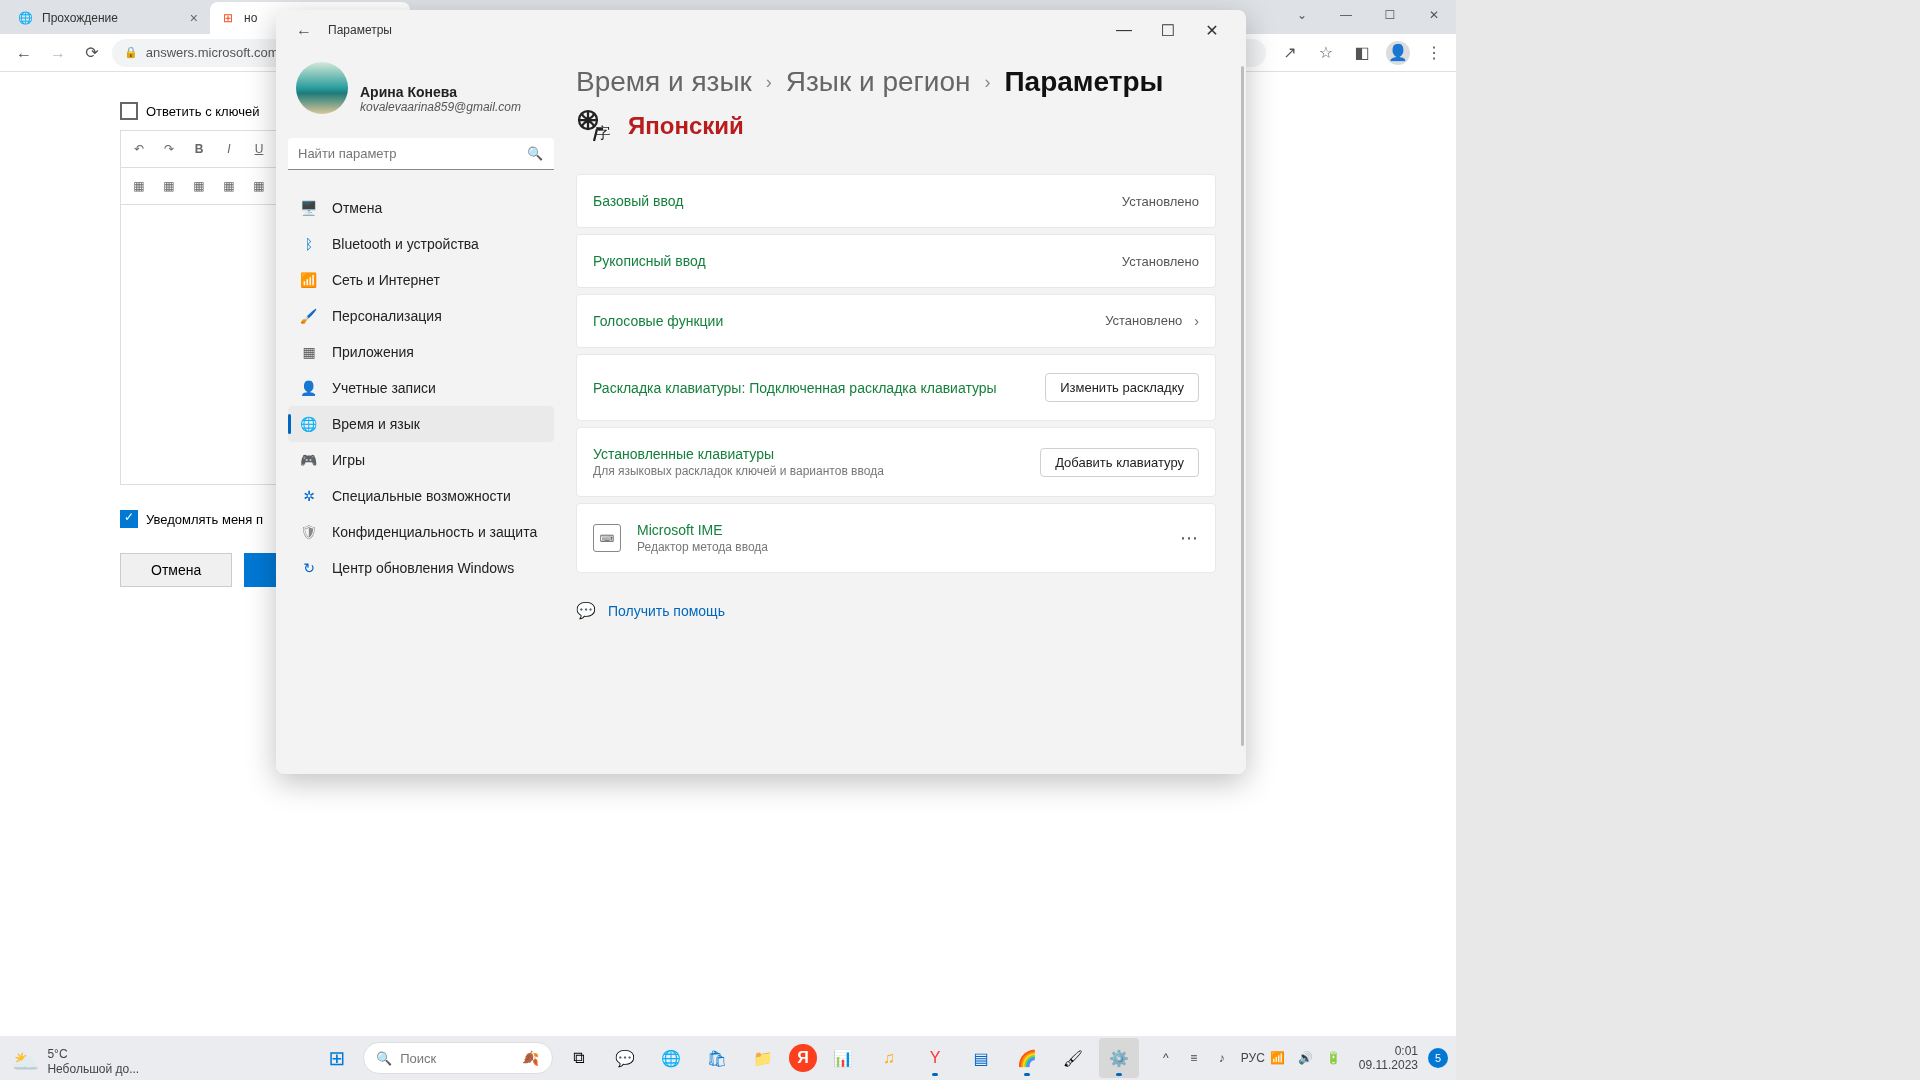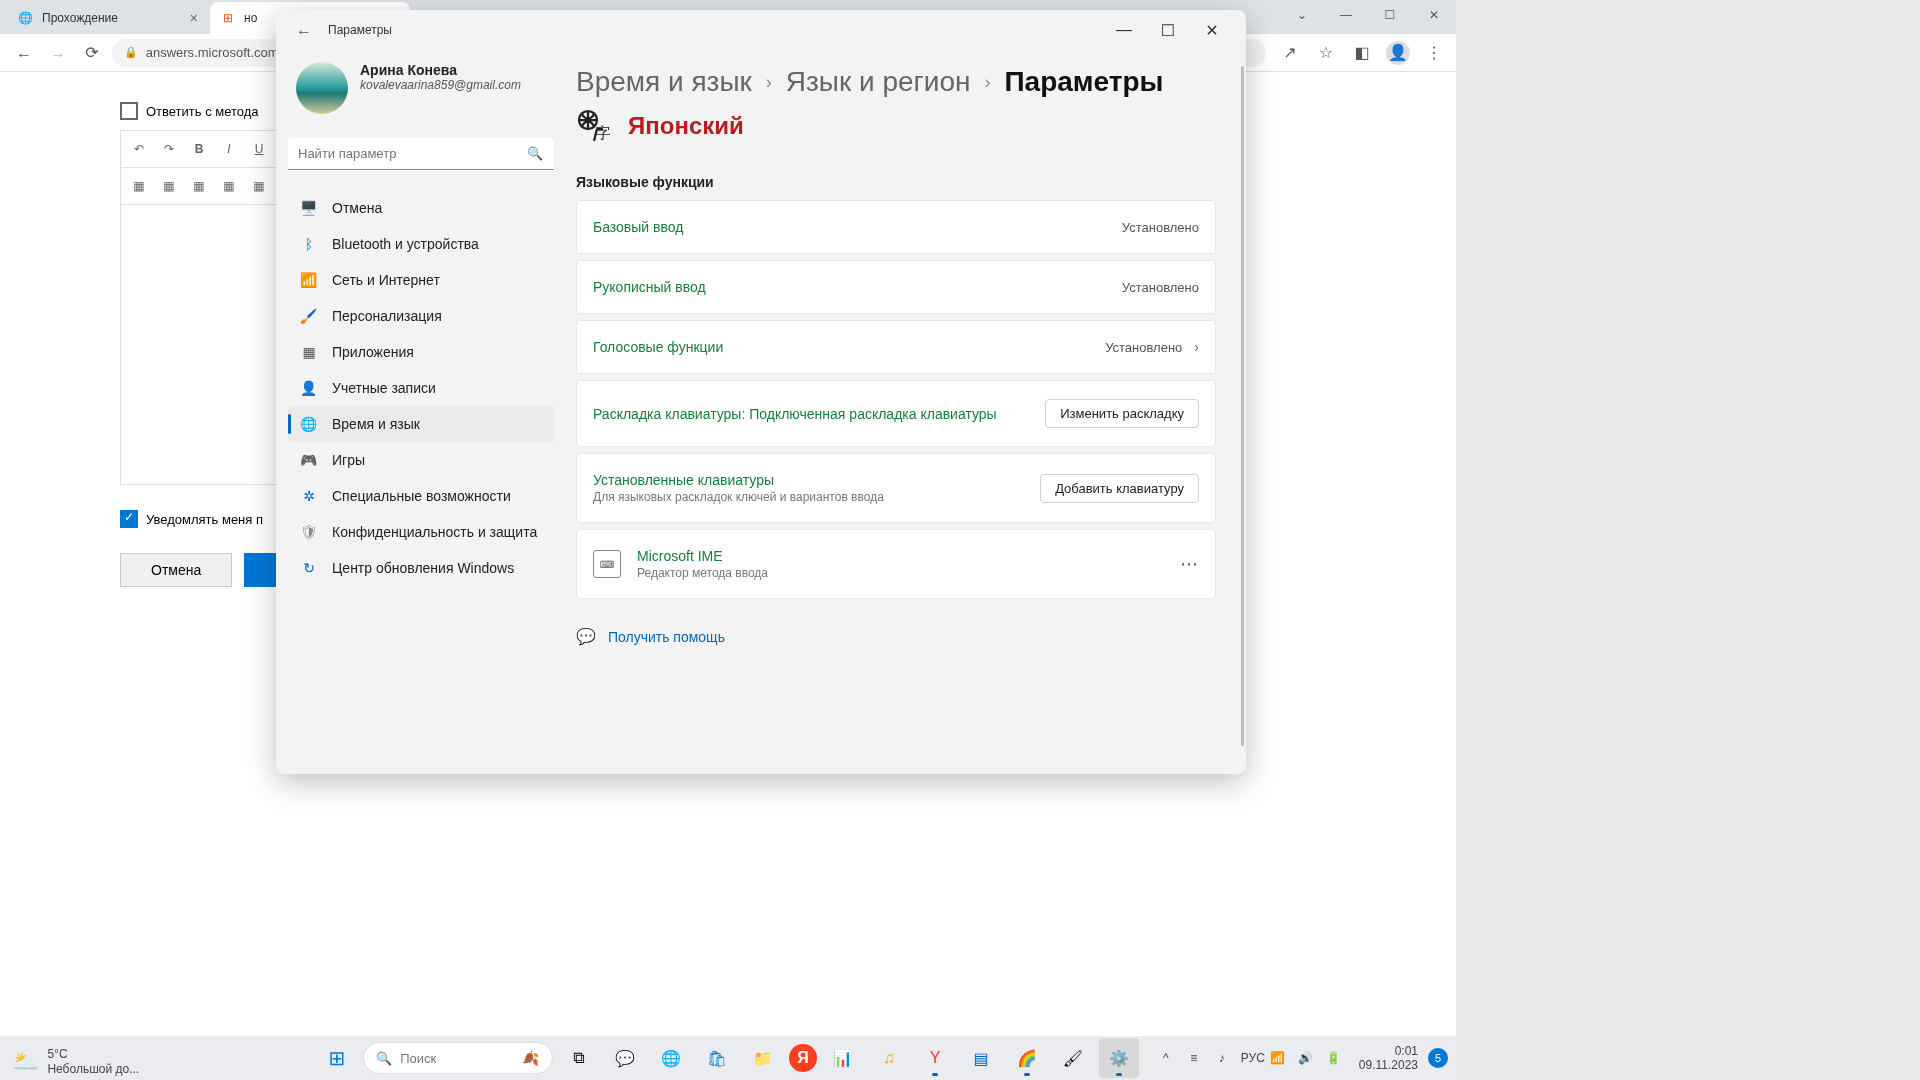--- a/index.html
+++ b/index.html
@@ -40,21 +40,21 @@
 
 .settings-window { position: absolute; left: 276px; top: 10px; width: 970px; height: 764px; background: #f3f3f3; border-radius: 8px; box-shadow: 0 8px 30px rgba(0,0,0,0.25); display: flex; flex-direction: column; overflow: hidden; }
 .settings-titlebar { height: 40px; display: flex; align-items: center; padding: 0 12px; }
 .back-btn { width: 32px; height: 32px; display: flex; align-items: center; justify-content: center; color: #555; border-radius: 4px; margin-right: 8px; }
 .settings-title { font-size: 12px; color: #333; }
 .window-ctrls { margin-left: auto; display: flex; }
 .wctrl { width: 44px; height: 32px; display: flex; align-items: center; justify-content: center; color: #333; }
 
 .settings-body { flex: 1; display: flex; overflow: hidden; }
 .settings-sidebar { width: 290px; padding: 8px 12px; }
-.user-block { display: flex; align-items: flex-start; padding: 4px 8px 16px; margin-bottom: 8px; }
+.user-block { display: flex; align-items: flex-end; padding: 4px 8px 16px; margin-bottom: 8px; }
 .avatar { width: 52px; height: 52px; border-radius: 50%; background: linear-gradient(180deg, #d4e8d8 0%, #2a9d9d 50%, #1e7a7a 60%, #d8c89a 100%); margin-right: 12px; }
 .user-info .uname { font-weight: 600; font-size: 14px; color: #222; }
 .user-info .uemail { font-size: 12px; color: #555; font-style: italic; }
 .search-box { height: 32px; background: #fff; border-bottom: 1px solid #888; border-radius: 4px 4px 0 0; display: flex; align-items: center; padding: 0 10px; margin-bottom: 20px; }
 .search-box input { border: none; outline: none; flex: 1; font-size: 13px; background: transparent; }
 .search-box .sicn { color: #666; font-size: 13px; }
 
 .nav-list { list-style: none; }
 .nav-item { display: flex; align-items: center; height: 36px; padding: 0 12px; border-radius: 4px; font-size: 14px; color: #222; cursor: pointer; position: relative; }
 .nav-item.active { background: #eaeaea; }
@@ -67,21 +67,21 @@
 .breadcrumb .bc-current { color: #111; font-weight: 600; }
 .breadcrumb .chev { font-size: 18px; color: #888; }
 .page-subtitle { display: flex; align-items: center; gap: 16px; margin: 10px 0 30px; }
 .lang-icon { width: 36px; height: 36px; display: flex; align-items: center; justify-content: center; font-size: 28px; color: #222; }
 .lang-name { font-size: 24px; font-weight: 600; color: #b91c1c; }
 
 .section-label { font-size: 14px; font-weight: 600; color: #222; margin: 18px 0 10px; }
 .card { background: #fff; border: 1px solid #e8e8e8; border-radius: 4px; padding: 18px 16px; display: flex; align-items: center; margin-bottom: 6px; }
 .card .main-text { font-size: 14px; color: #15803d; }
 .card .sub-text { font-size: 12px; color: #777; margin-top: 2px; }
-.card .right { margin-left: auto; display: flex; align-items: flex-end; gap: 12px; font-size: 13px; color: #555; }
+.card .right { margin-left: auto; display: flex; align-items: flex-start; gap: 12px; font-size: 13px; color: #555; }
 .card .chev-r { font-size: 14px; color: #666; }
 .inline-btn { border: 1px solid #d0d0d0; background: #fff; border-radius: 4px; padding: 6px 14px; font-size: 13px; color: #222; }
 .more-dots { font-size: 18px; color: #555; letter-spacing: 1px; }
 .kbd-icon { width: 28px; height: 28px; margin-right: 16px; display: flex; align-items: center; justify-content: center; color: #555; border: 1px solid #888; border-radius: 3px; font-size: 10px; }
 
 .help-link { display: flex; align-items: center; gap: 12px; margin-top: 28px; color: #0067c0; font-size: 14px; }
 .help-link .hicon { color: #444; font-size: 16px; }
 
 .settings-scrollbar { position: absolute; right: 2px; top: 56px; width: 3px; height: 680px; background: rgba(0,0,0,0.22); border-radius: 2px; }
 
@@ -143,21 +143,21 @@
       <div class="ico">☆</div>
       <div class="ico">◧</div>
       <div class="ico" style="background:#ddd; border-radius:50%;">👤</div>
       <div class="ico">⋮</div>
     </div>
   </div>
 
   <div class="page-content">
     <div class="reply-row">
       <div class="cb"></div>
-      <span>Ответить с метода</span>
+      <span>Ответить с ключей</span>
     </div>
     <div class="editor-toolbar">
       <div class="et-btn">↶</div>
       <div class="et-btn">↷</div>
       <div class="et-btn">
           <b>B</b>
         </div>
       <div class="et-btn">
           <i>I</i>
         </div>
@@ -267,21 +267,20 @@
           <svg width="36" height="36" viewBox="0 0 24 24" fill="none" stroke="#222" stroke-width="1.5">
               <circle cx="8" cy="8" r="6"></circle>
               <path d="M2 8h12M8 2v12M4 4c2 4 6 4 8 0M4 12c2-4 6-4 8 0"></path>
               <text x="13" y="20" font-size="10" fill="#222" stroke="none">字</text>
               <path d="M14 14l-2 8M14 14l4 0"></path>
             </svg>
         </div>
         <div class="lang-name">Японский</div>
       </div>
 
-      <div class="section-label">Языковые функции</div>
       <div id="features-list">
           <div class="card">
             <div class="main-text">Базовый ввод</div>
             <div class="right">
               <span>Установлено</span>
             </div>
           </div>
           <div class="card">
             <div class="main-text">Рукописный ввод</div>
             <div class="right">

